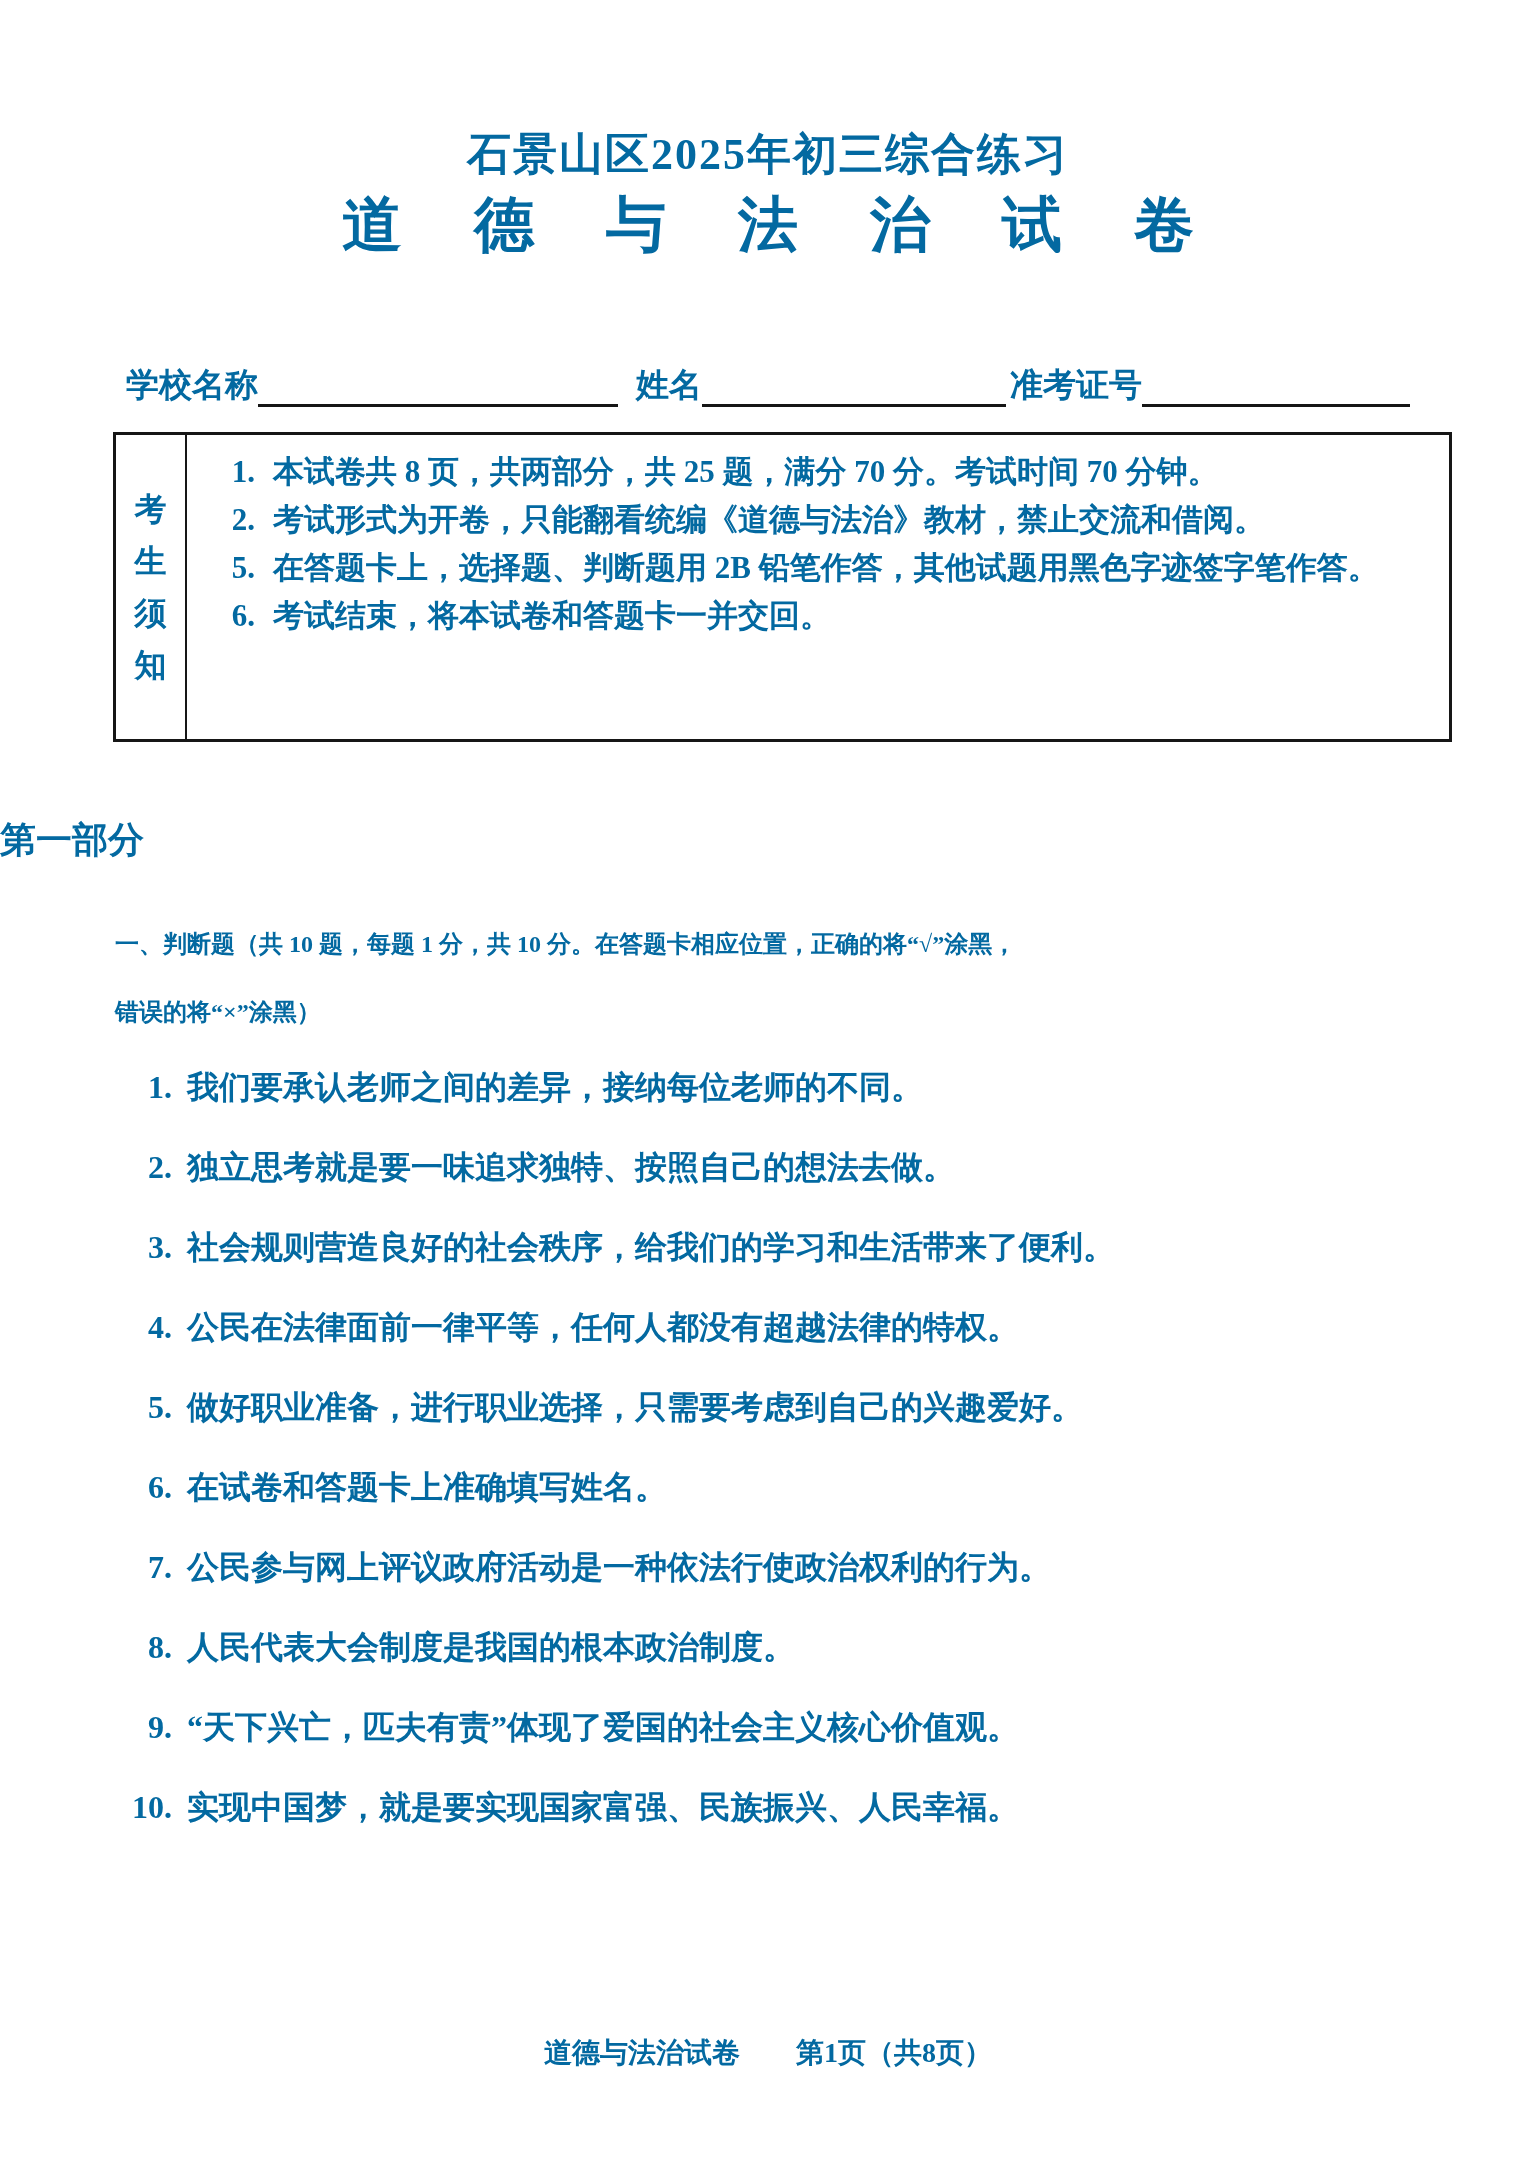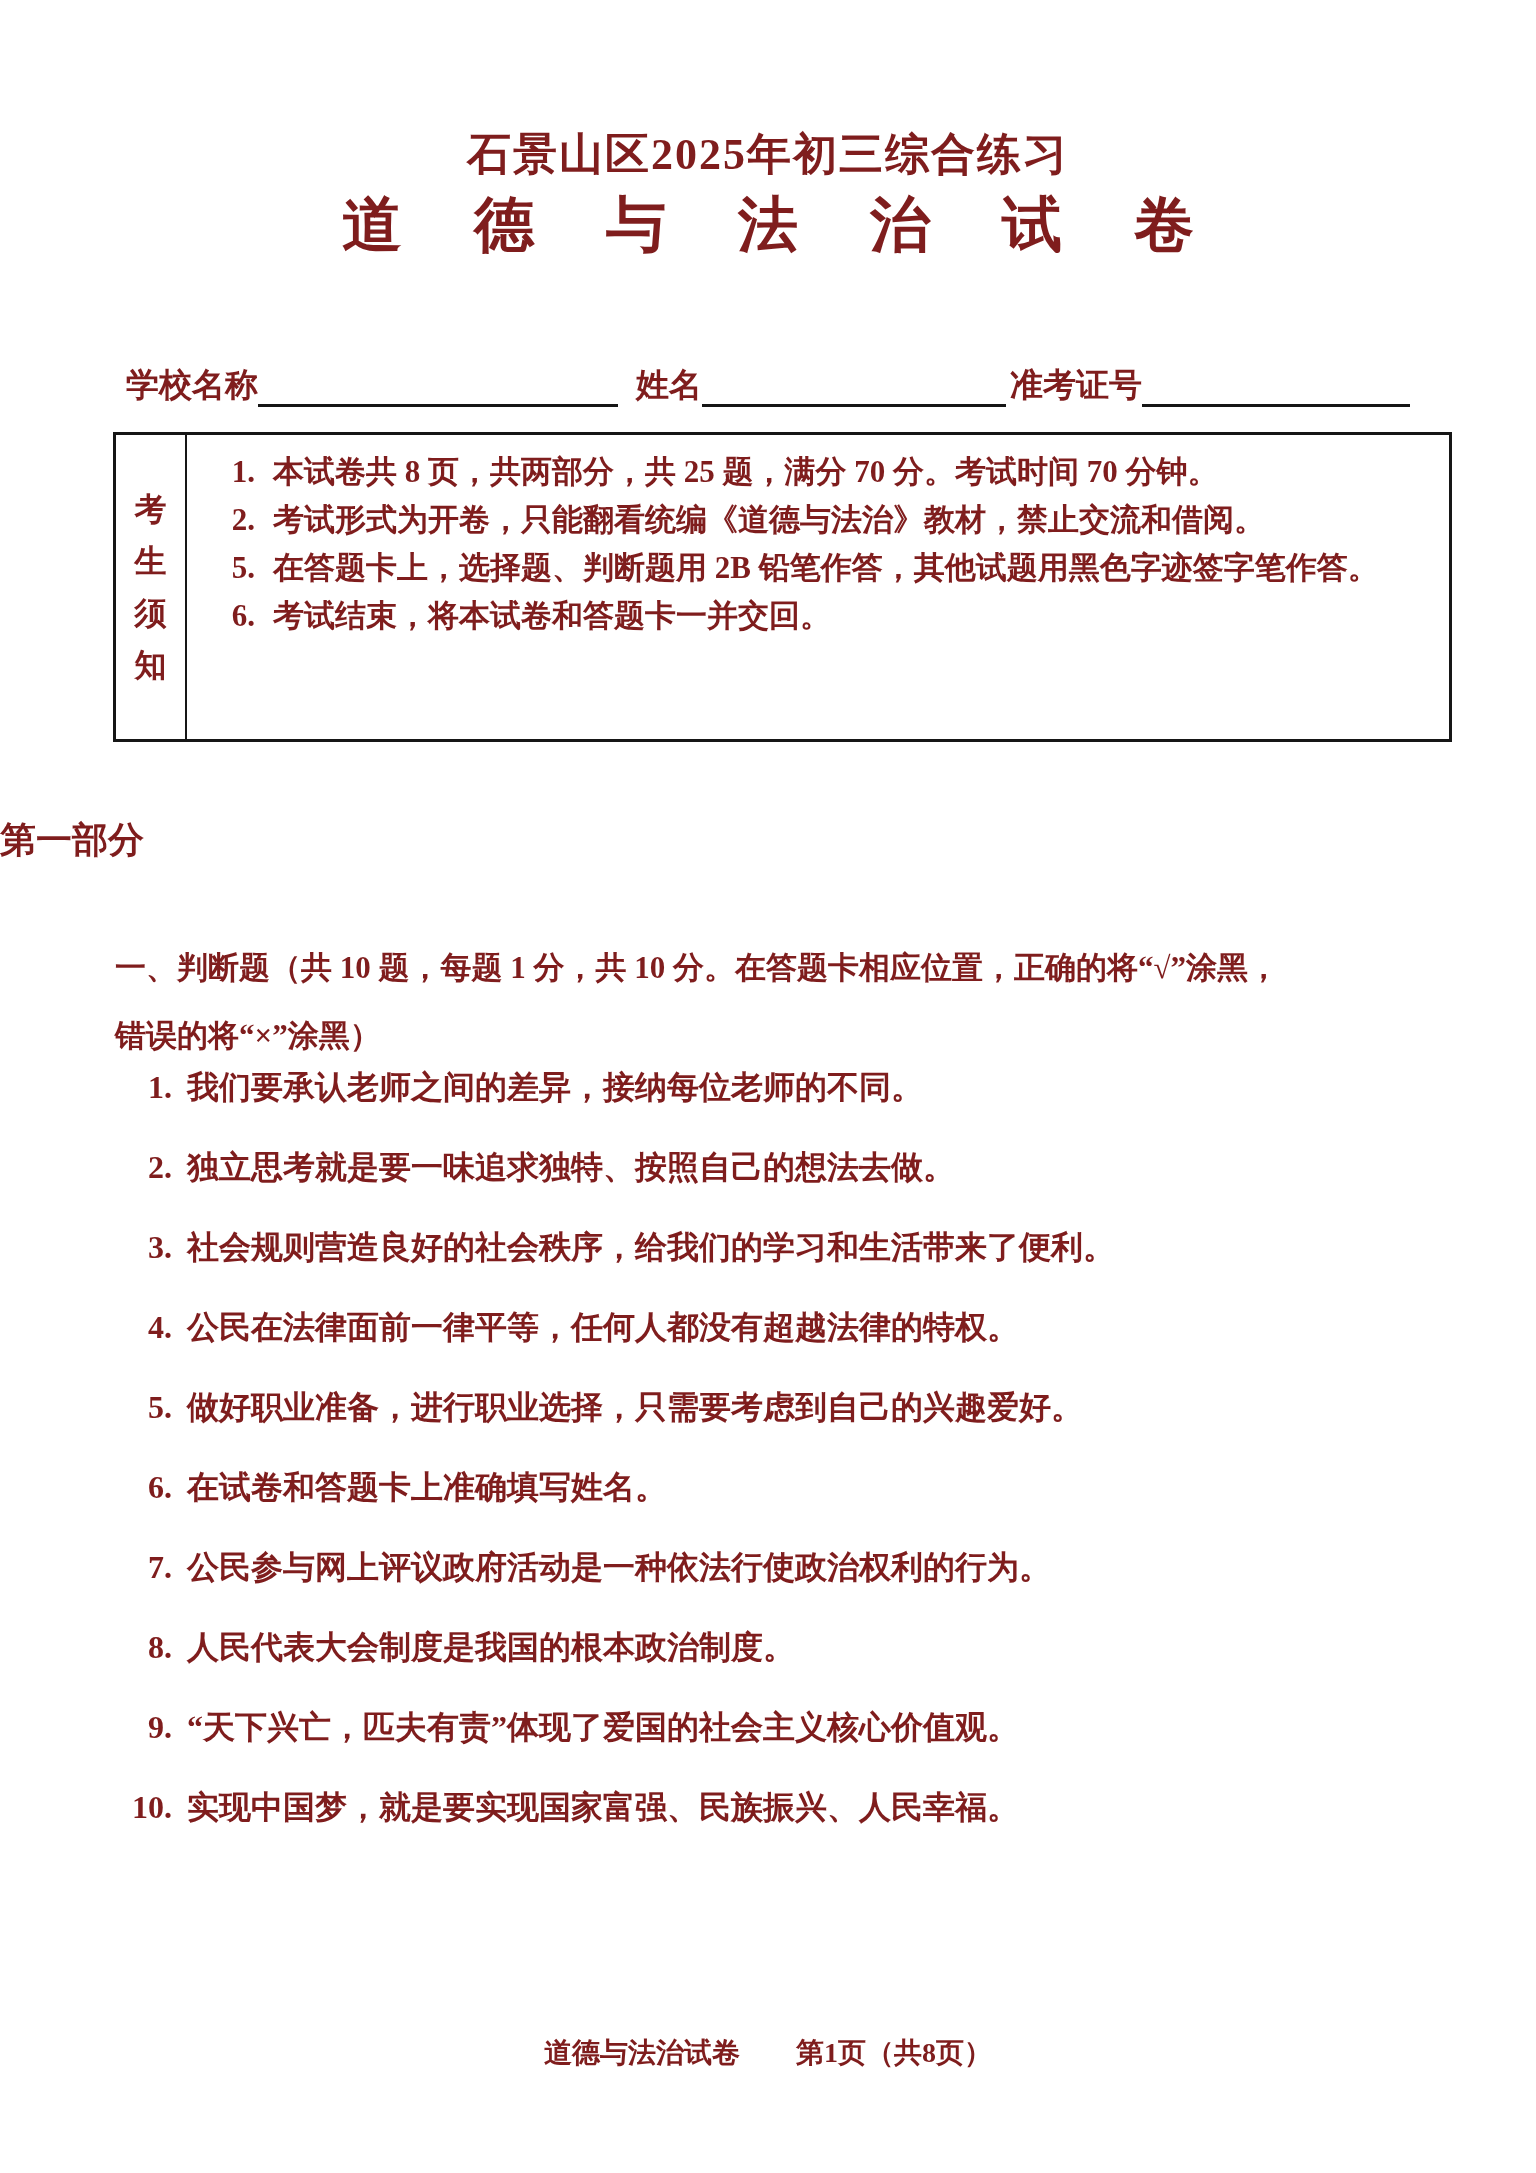--- a/index.html
+++ b/index.html
@@ -1,20 +1,20 @@
 <!DOCTYPE html>
 <html><head>
 <meta charset="utf-8">
 <style>
   html,body{margin:0;padding:0;background:#ffffff;}
   .page{
     position:relative;
     width:1536px;height:2173px;
     background:#ffffff;
-    color:#7f1d1d;
+    color:#0369a1;
     font-family:"Liberation Serif","DejaVu Serif",serif;
     overflow:hidden;
   }
   .title1{
     position:absolute;top:130px;left:0;width:100%;
     text-align:center;font-size:44px;font-weight:700;
     letter-spacing:2px;line-height:50px;white-space:nowrap;
   }
   .title2{
     position:absolute;top:190px;left:0;width:100%;
@@ -49,21 +49,21 @@
   .notice-items li{
     font-size:31px;font-weight:700;line-height:48px;white-space:nowrap;
   }
   .notice-items .num{display:inline-block;width:32px;text-align:right;margin-right:18px;}
   .part1{
     position:absolute;top:816px;left:0;width:100%;
     text-align:left;font-size:36px;font-weight:700;white-space:nowrap;
   }
   .sec-line{
     position:absolute;left:115px;width:1400px;
-    font-size:31px;font-weight:700;line-height:40px;white-space:nowrap;margin-top:24px;
+    font-size:24px;font-weight:700;line-height:40px;white-space:nowrap;
   }
   .q{
     position:absolute;left:116px;width:1400px;
     display:flex;align-items:baseline;
     font-size:32px;font-weight:600;line-height:42px;white-space:nowrap;
   }
   .qnum{display:inline-block;width:56px;min-width:56px;text-align:right;margin-right:15px;font-weight:700;}
   .footer{
     position:absolute;top:2034px;left:0;width:100%;
     display:flex;justify-content:center;gap:56px;

